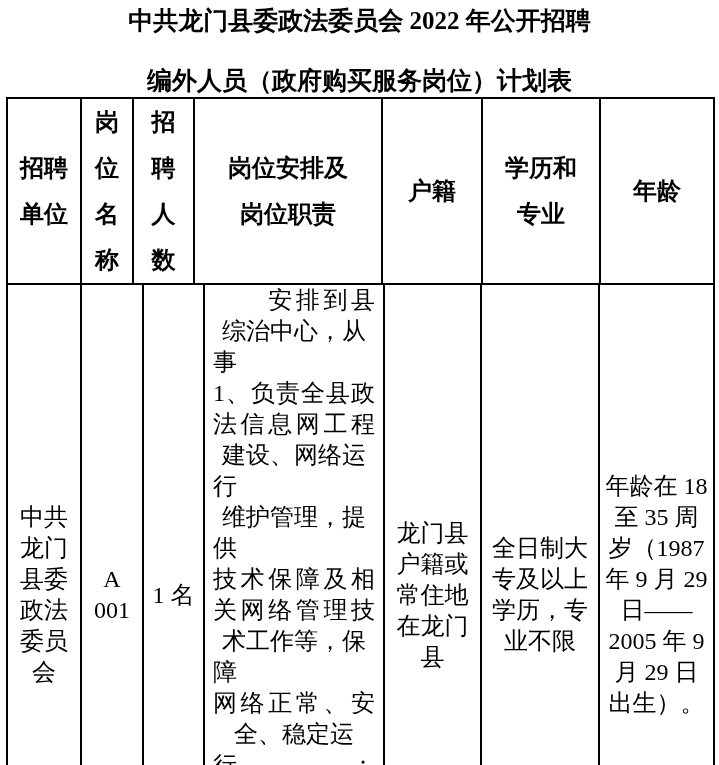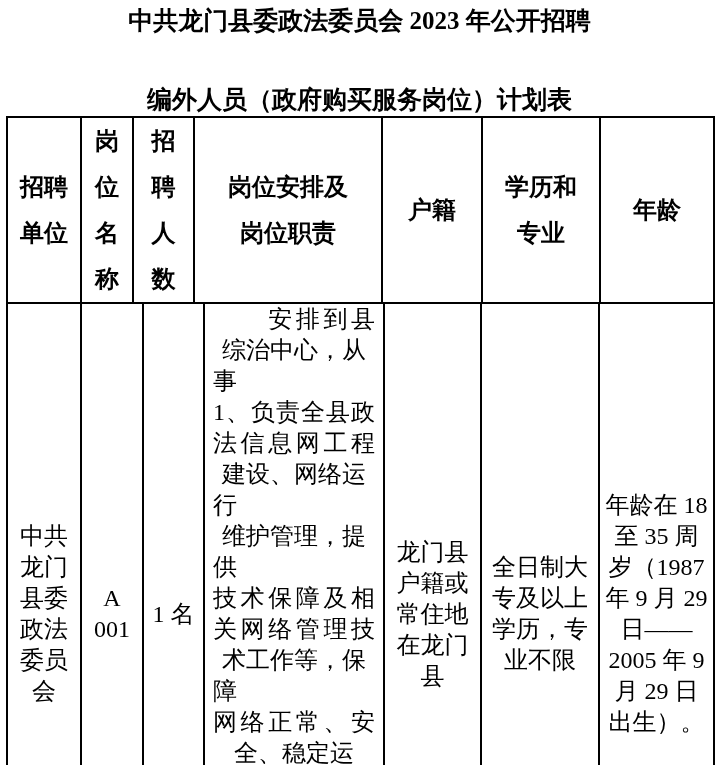--- a/index.html
+++ b/index.html
@@ -16,21 +16,21 @@
     background: #ffffff;
     overflow: hidden;
   }
   .doc-title {
     text-align: center;
     padding-top: 5px;
     font-weight: bold;
     font-size: 25px;
     line-height: 32px;
   }
-  .doc-title .title-line2 { margin-top: 47px; }
+  .doc-title .title-line2 { margin-top: 28px; }
   table.plan {
     margin-left: 6px;
     border-collapse: collapse;
     table-layout: fixed;
     width: 707px;
   }
   table.plan.body-part { margin-top: -2px; }
   table.plan th, table.plan td {
     border: 2px solid #000000;
     text-align: center;
@@ -58,21 +58,21 @@
     padding: 0 8px;
   }
   td.cell-age, td.cell-hukou, td.cell-edu { font-size: 23px; padding: 0 2px; }
 </style>
 </head>
 <body>
 
 <div class="page">
 
   <div class="doc-title">
-    <div class="title-line1">中共龙门县委政法委员会 2023 年公开招聘</div>
+    <div class="title-line1">中共龙门县委政法委员会 2022 年公开招聘</div>
     <div class="title-line2">编外人员（政府购买服务岗位）计划表</div>
   </div>
 
   <table class="plan header-part">
     <colgroup>
       <col style="width:74px">
         <col style="width:52px">
         <col style="width:61px">
       <col style="width:188px">
         <col style="width:100px">

